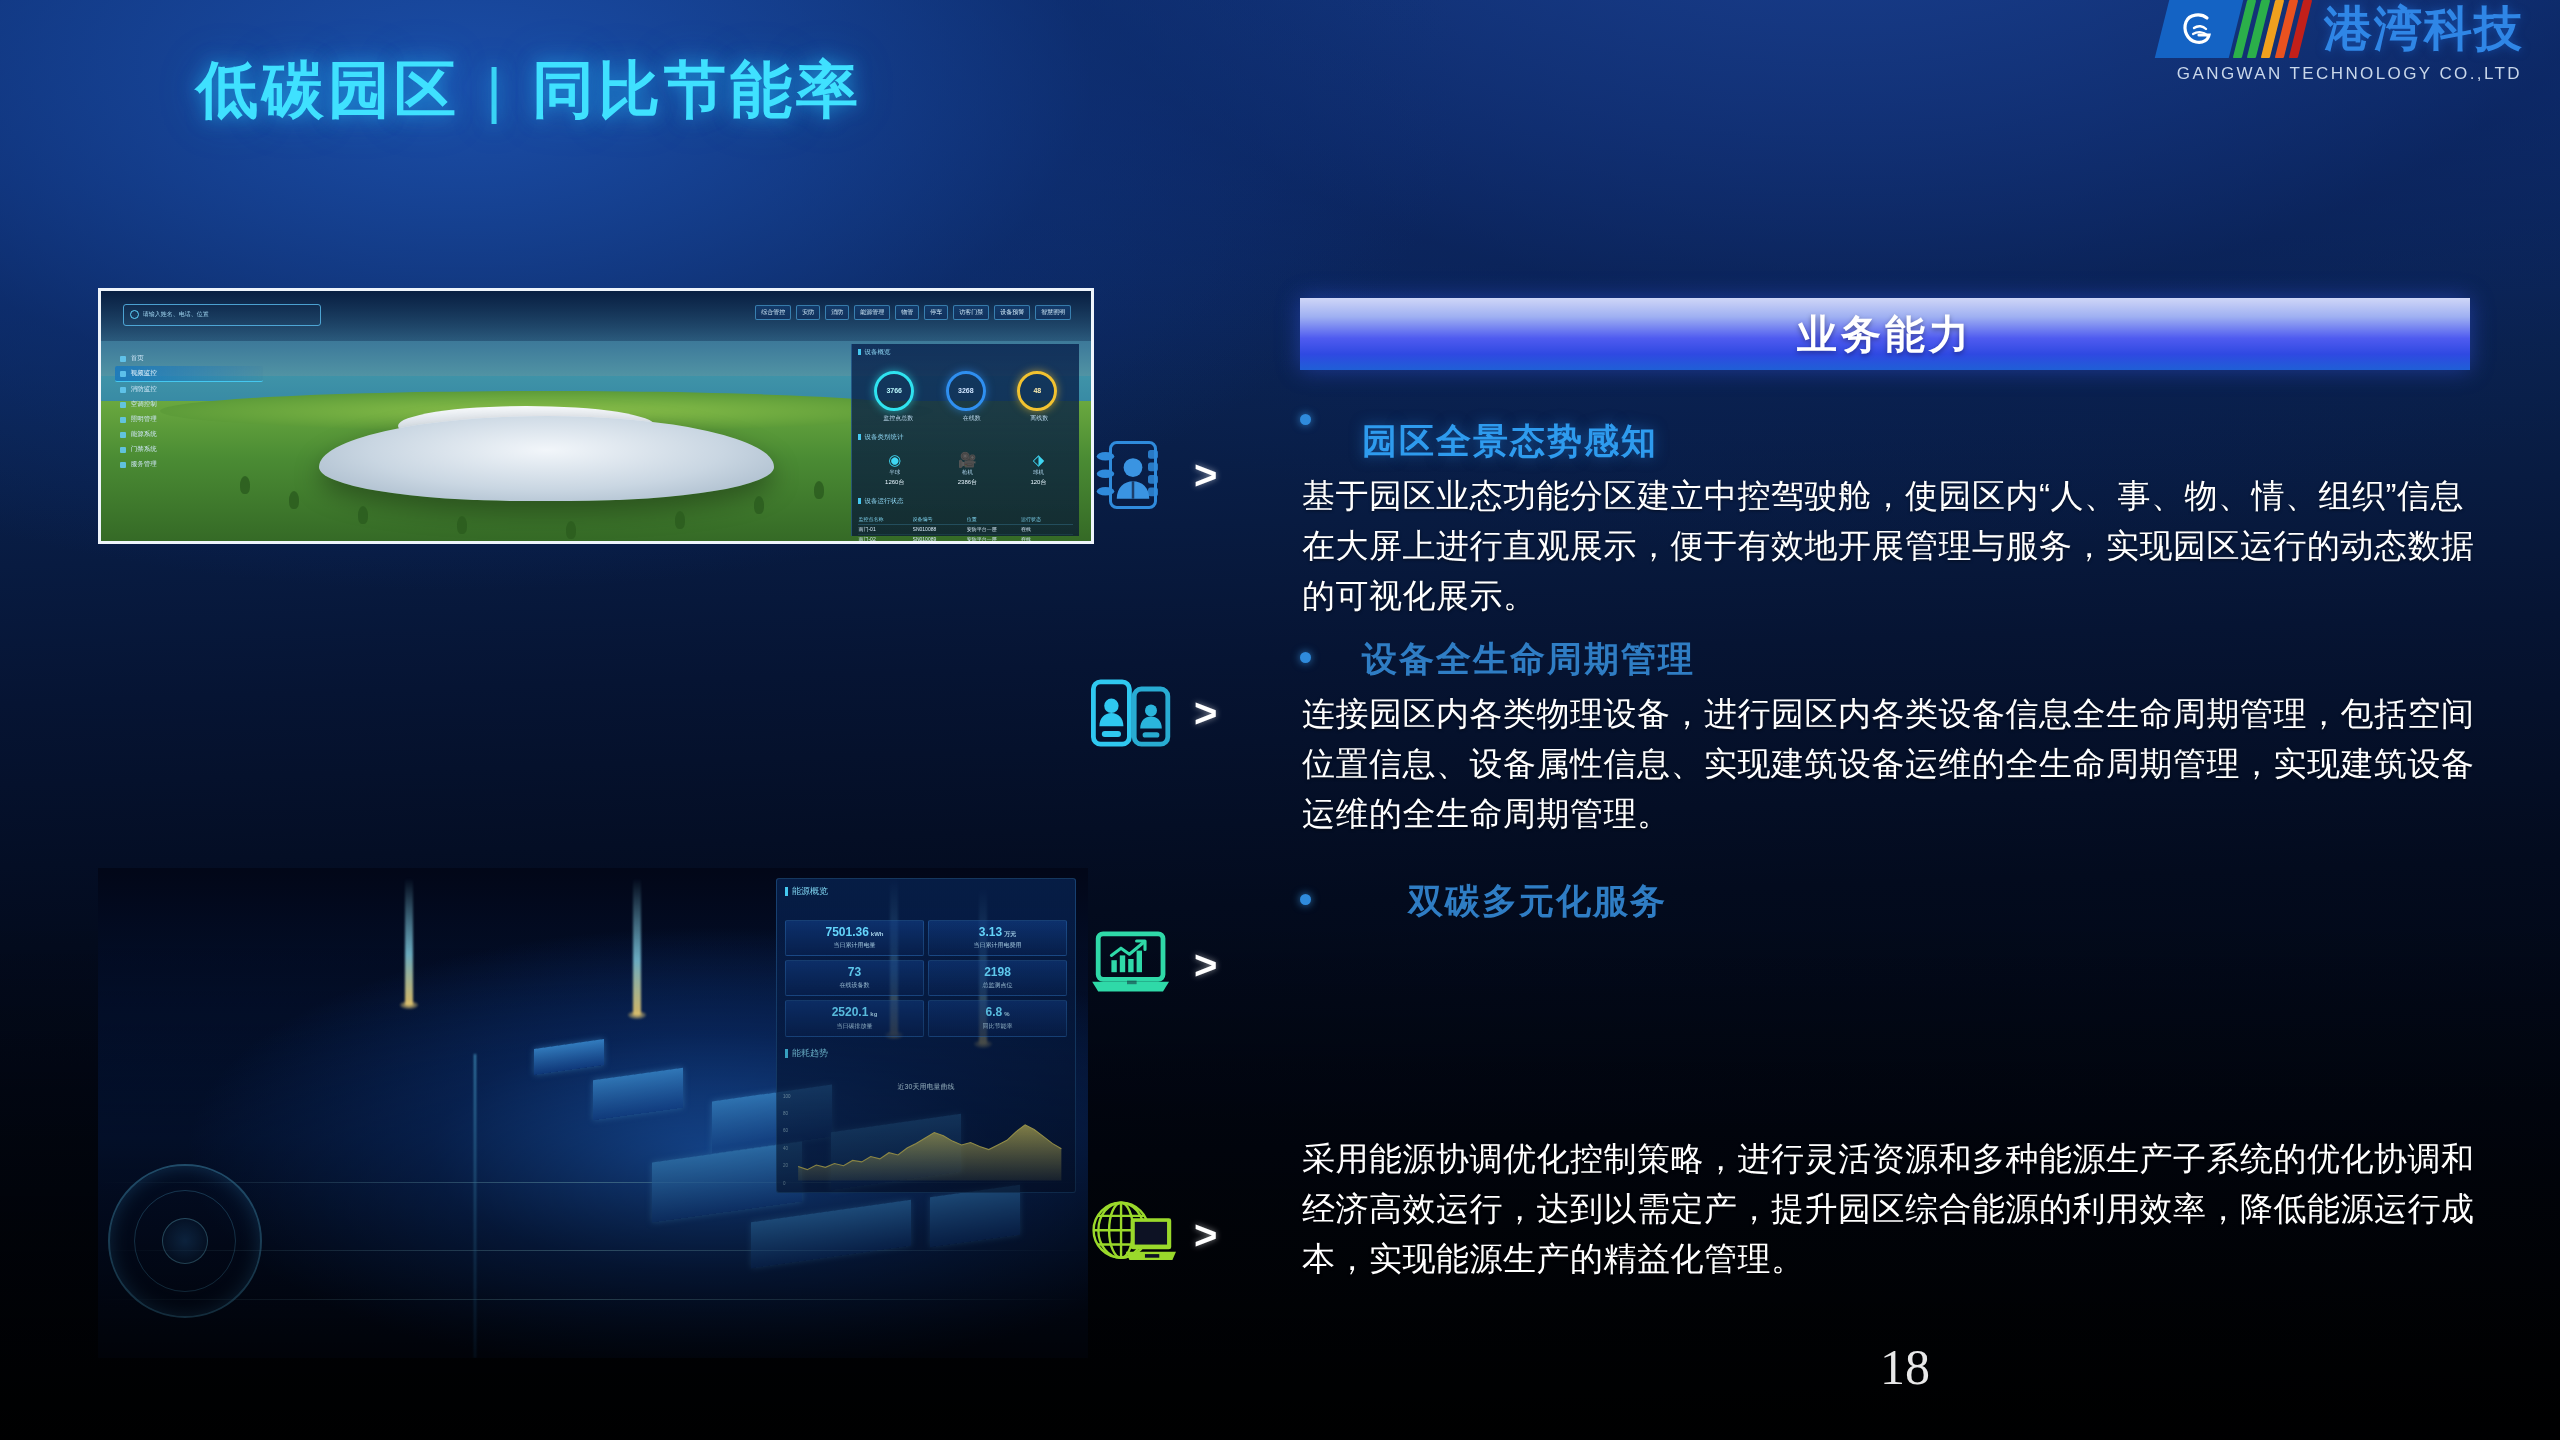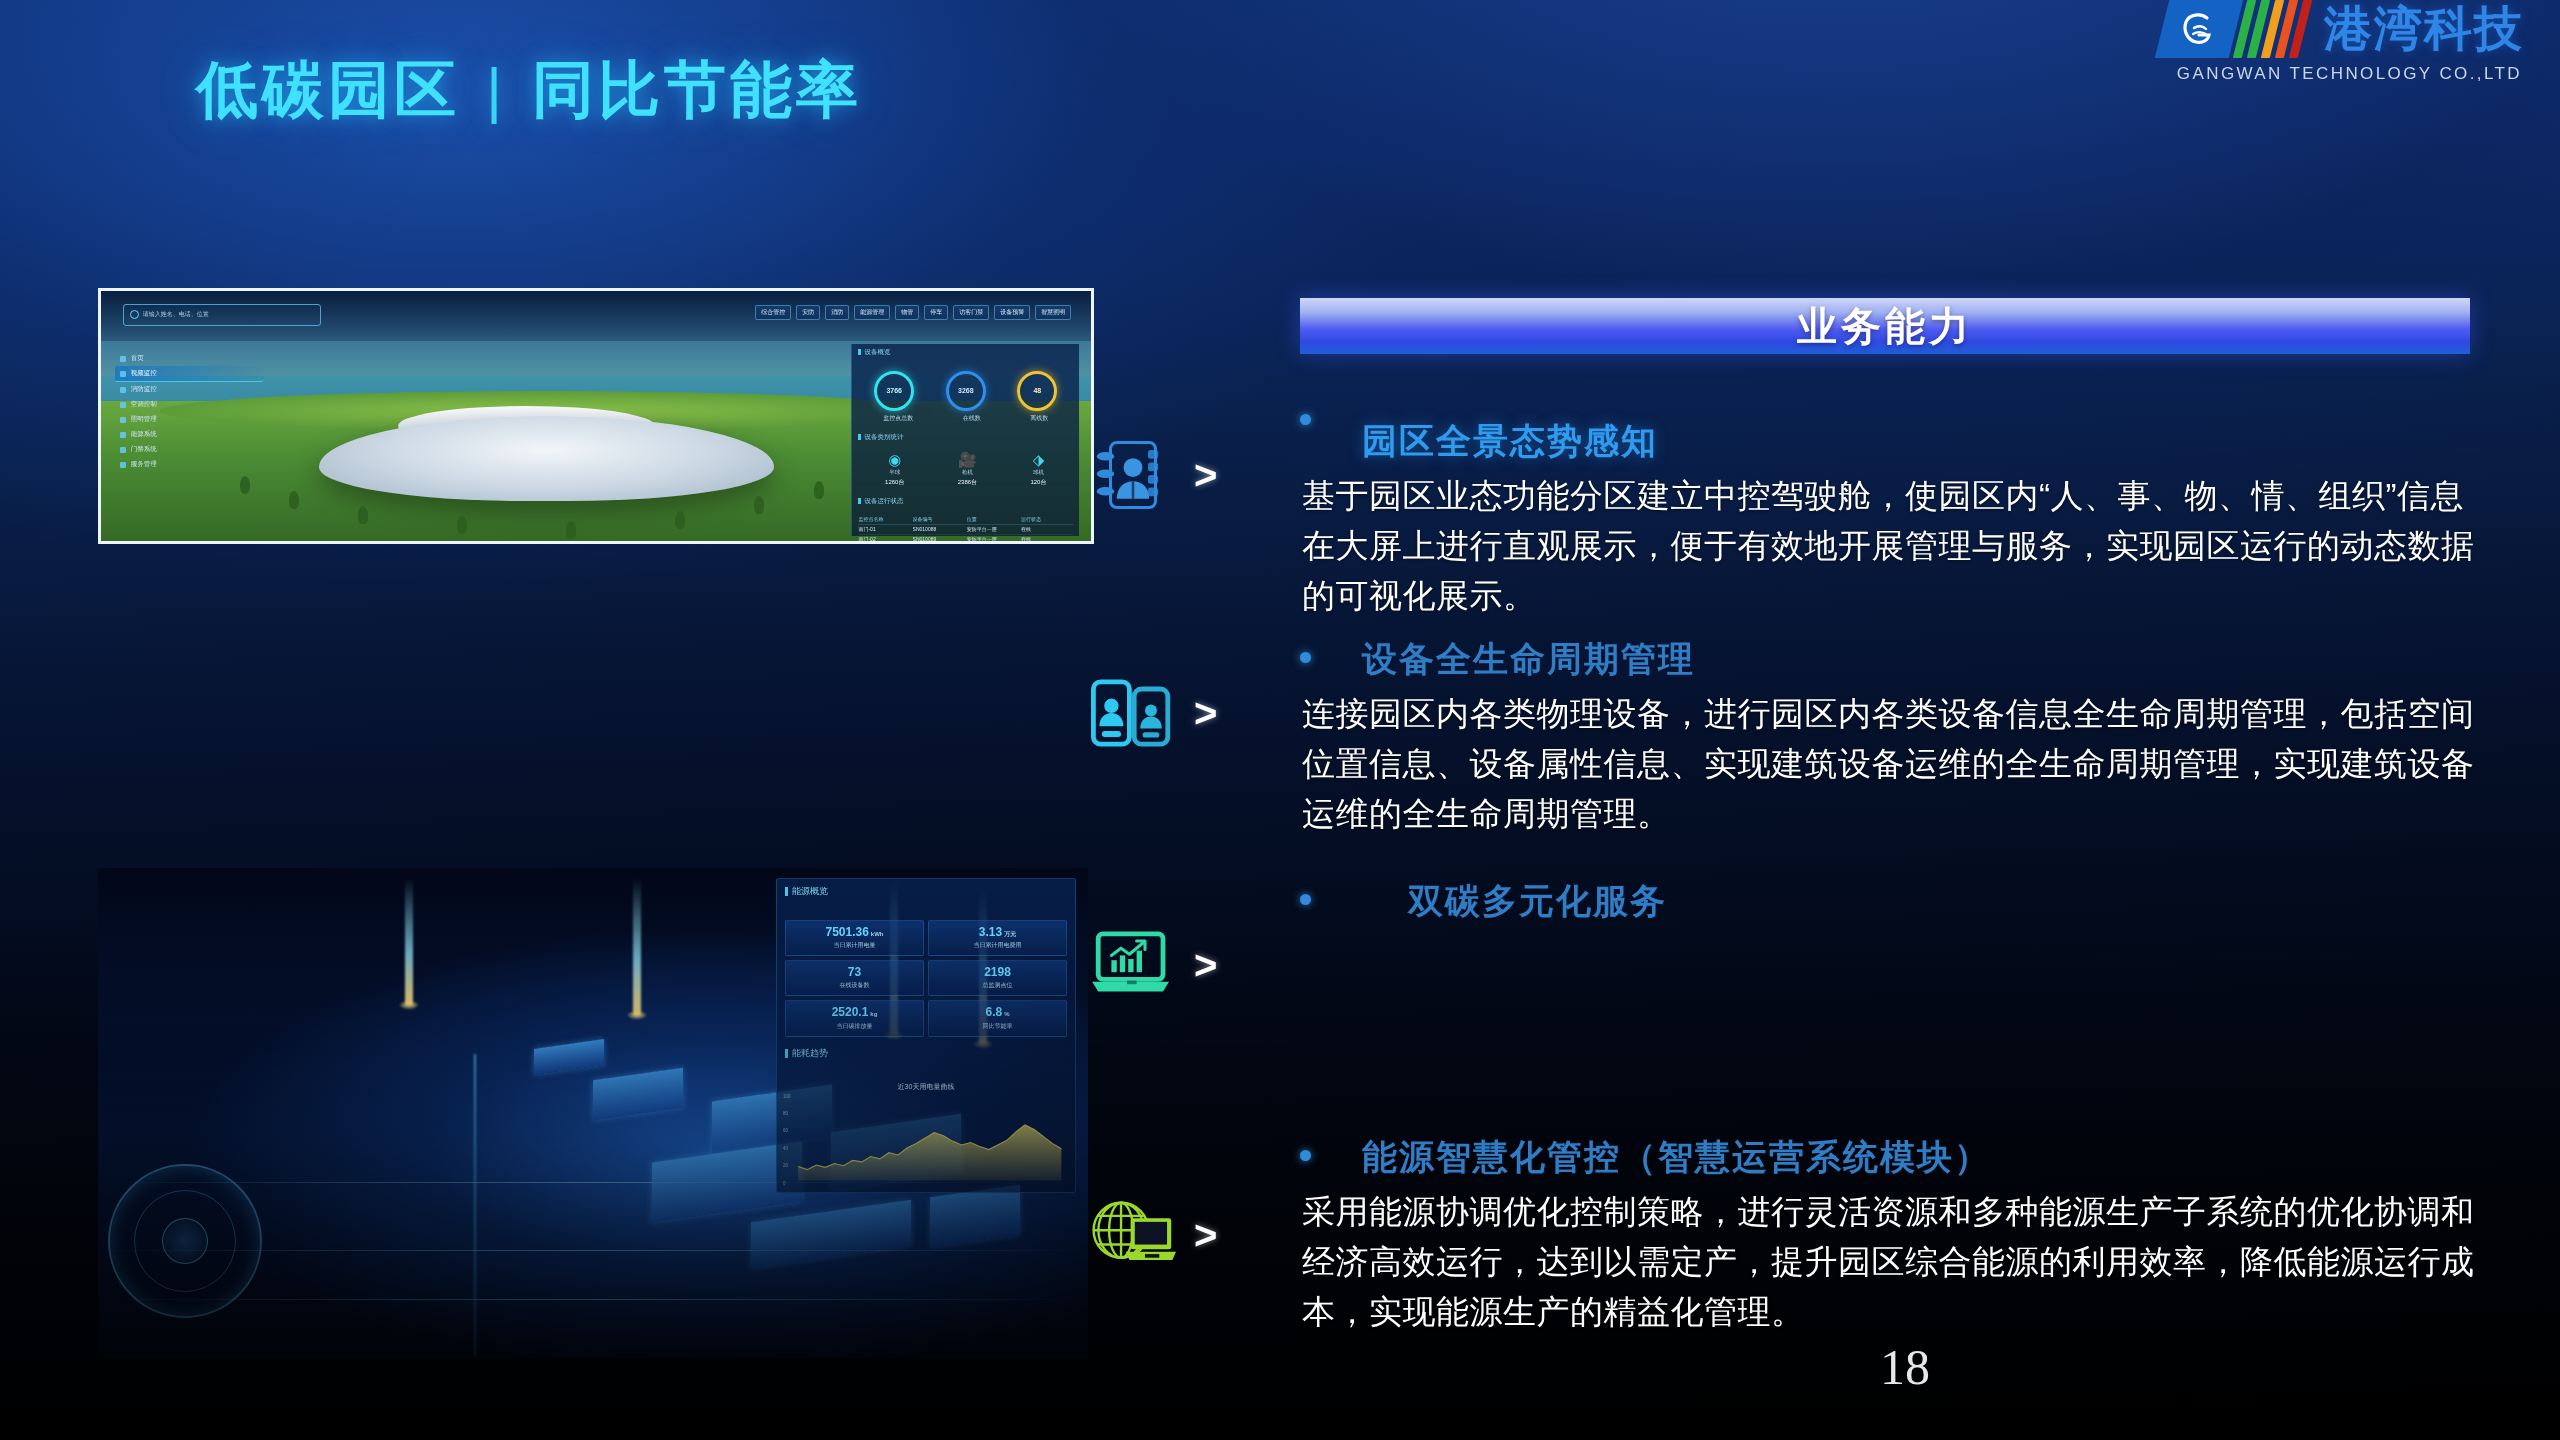--- a/index.html
+++ b/index.html
@@ -163,21 +163,21 @@
   .kpi .l{font-size:6px;color:#a9cfe6;margin-top:2px;white-space:nowrap;}
   .chart-wrap{margin-top:10px;}
   .chart-legend{font-size:7px;color:#bfe2f5;text-align:center;margin-bottom:2px;}
   .chart-box{position:relative;height:92px;margin-top:2px;}
   .chart-box svg{display:block;width:100%;height:100%;}
   .chart-ylab{position:absolute;left:-2px;top:0;bottom:0;width:14px;display:flex;flex-direction:column;
     justify-content:space-between;font-size:4.5px;color:#8fb9d4;}
 
   
   .panel-head{
-    position:absolute;left:1300px;top:298px;width:1170px;height:56px;
+    position:absolute;left:1300px;top:298px;width:1170px;height:72px;
     background:linear-gradient(180deg,#cfd6f7 0%,#9fb0f2 26%,#4f5bf0 56%,#2f49e2 78%,#1f5fd6 100%);
     display:flex;align-items:center;justify-content:center;z-index:5;
     box-shadow:0 0 22px rgba(60,90,240,.45);
   }
   .panel-head .t{
     font-size:40px;font-weight:bold;color:#ffffff;letter-spacing:4px;
     text-shadow:0 2px 5px rgba(0,0,0,.35);
   }
 
   .blocks{position:absolute;left:1090px;top:398px;width:1400px;z-index:5;}
@@ -553,24 +553,20 @@
                 <path d="M6.5 40 H45.5"></path>
             </g>
             <rect x="34" y="18" width="34" height="26" rx="2" fill="#9ad92b"></rect>
             <rect x="37.5" y="21" width="27" height="19" fill="#0d1224"></rect>
             <path d="M30 46 h42 l-3 7 h-36 z" fill="#9ad92b"></path>
             <rect x="46" y="48" width="12" height="3" fill="#0d1224"></rect>
           </svg>
         </span>
         <span class="chev">&gt;</span>
       </div>
-      <div class="bhead">
-        <span class="bullet"></span>
-        <span class="btitle t4">能源智慧化管控（智慧运营系统模块）</span>
-      </div>
       <div class="bbody">
         <p>采用能源协调优化控制策略，进行灵活资源和多种能源生产子系统的优化协调和经济高效运行，达到以需定产，提升园区综合能源的利用效率，降低能源运行成本，实现能源生产的精益化管理。</p>
       </div>
     </div>
 
   </div>
 
   <div class="page-no">18</div>
 
 </div>

